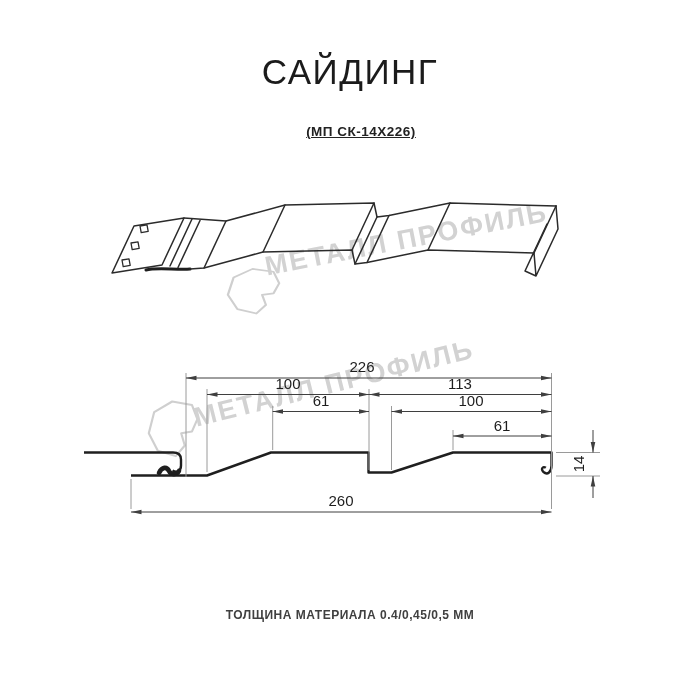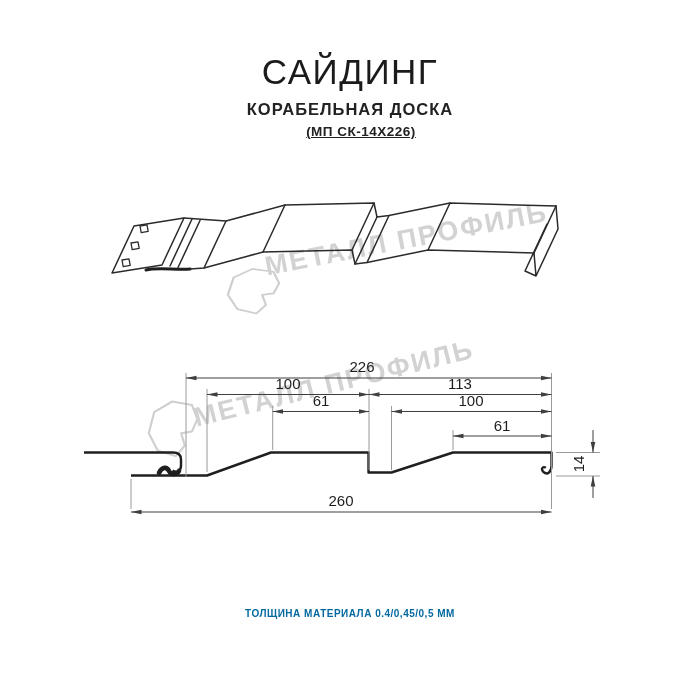--- a/index.html
+++ b/index.html
@@ -5,40 +5,39 @@
   html,body{margin:0;padding:0;background:#ffffff;}
   .page{position:relative;width:700px;height:700px;background:#ffffff;overflow:hidden;
         font-family:"Liberation Sans",sans-serif;}
   .title-main{position:absolute;top:52px;left:0;width:700px;text-align:center;
       font-size:35px;font-weight:400;letter-spacing:1.5px;color:#1b1b1b;}
   .title-sub{position:absolute;top:100px;left:0;width:700px;text-align:center;
       font-size:16.5px;font-weight:700;letter-spacing:1px;color:#222;}
   .title-code{position:absolute;top:124px;left:11px;width:700px;text-align:center;
       font-size:13.5px;font-weight:700;letter-spacing:.5px;color:#222;text-decoration:underline;}
   .footer-text{position:absolute;top:608px;left:0;width:700px;text-align:center;
-      font-size:10px;font-weight:700;letter-spacing:.5px;color:#0369a1;}
+      font-size:12px;font-weight:700;letter-spacing:.5px;color:#404040;}
   svg{position:absolute;top:0;left:0;}
   .wm-text{font-family:"Liberation Sans",sans-serif;font-weight:700;font-size:27px;
       letter-spacing:2px;fill:#d2d2d2;}
   .wm-logo{fill:none;stroke:#cfcfcf;stroke-width:2.4;stroke-linejoin:round;}
   .p3d{fill:none;stroke:#2b2b2b;stroke-width:1.5;stroke-linejoin:round;stroke-linecap:round;}
   .p3d-thick{fill:none;stroke:#1f1f1f;stroke-width:3;stroke-linejoin:round;stroke-linecap:round;}
   .prof{fill:none;stroke:#1f1f1f;stroke-width:2.4;stroke-linejoin:round;}
   .prof-lock{fill:none;stroke:#1f1f1f;stroke-width:4.6;stroke-linecap:round;}
   .ext{stroke:#9a9a9a;stroke-width:1;}
   .dim{stroke:#3f3f3f;stroke-width:1;fill:none;}
   .dimtxt{font-family:"Liberation Sans",sans-serif;font-size:15px;fill:#1d1d1d;text-anchor:middle;}
 </style>
 </head>
 <body>
 
 <div class="page">
 
   <div class="title-main">САЙДИНГ</div>
-  <div class="title-sub">КОРАБЕЛЬНАЯ ДОСКА</div>
   <div class="title-code">(МП СК-14Х226)</div>
 
   <svg width="700" height="700" viewBox="0 0 700 700">
     <defs>
       <marker id="da" markerWidth="12" markerHeight="8" refX="10.5" refY="4" orient="auto-start-reverse" markerUnits="userSpaceOnUse">
         <path d="M10.5,4 L0,1.7 L0,6.3 Z" fill="#3f3f3f"></path>
       </marker>
       <path id="wm-logo-path" d="M2,40 L8,16 L28,4 L50,8 L56,24 L50,38 L38,40 L42,54 L32,66 L12,60 Z"></path>
     </defs>
 

